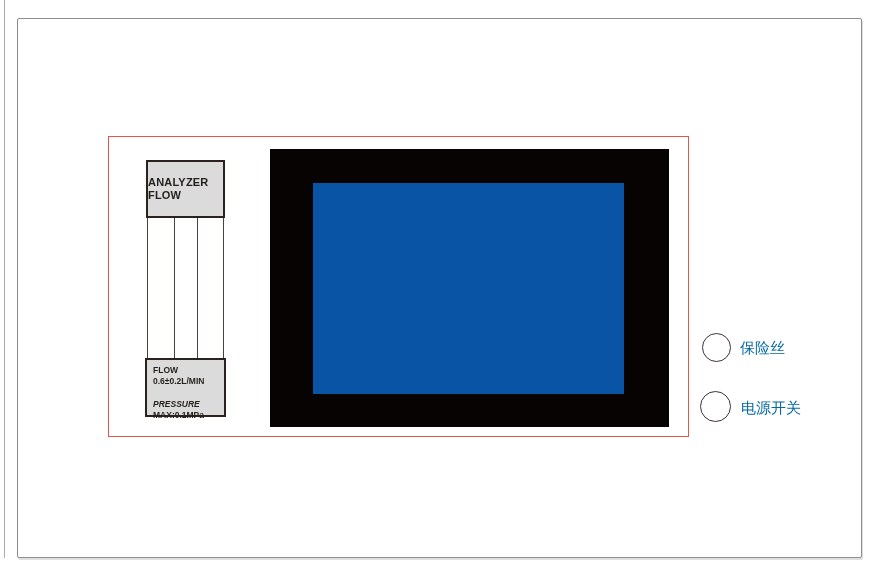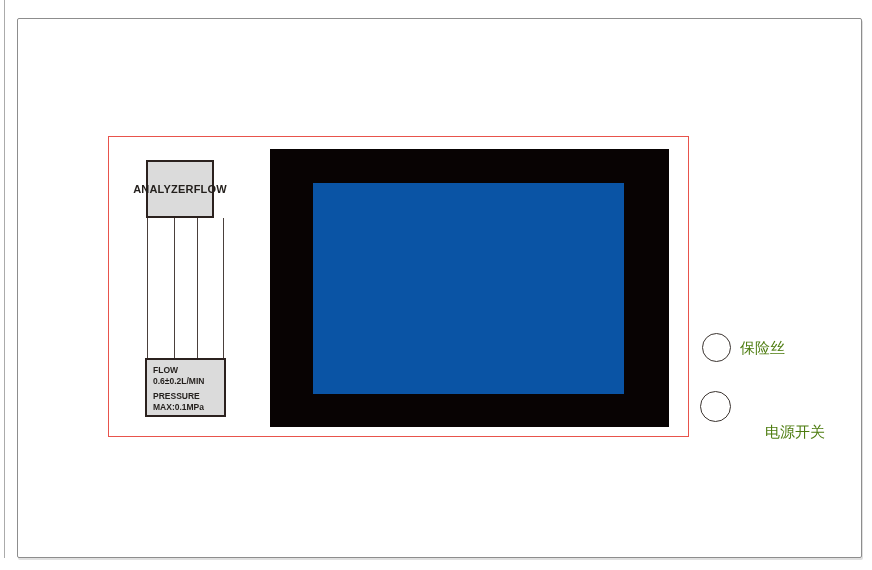--- a/index.html
+++ b/index.html
@@ -15,51 +15,51 @@
   }
   .panel-outline{
     position:absolute;left:108px;top:136px;width:579px;height:299px;
     border:1px solid #e8534c;background:transparent;
   }
   .label-box{
     position:absolute;background:#dbdbdb;border:2.5px solid #2b211e;
     color:#231f1c;font-weight:bold;box-sizing:border-box;
   }
   .analyzer-box{
-    left:146px;top:160px;width:68px;height:58px;
-    display:flex;flex-direction:row;align-items:center;justify-content:center;
+    left:146px;top:160px;width:79px;height:58px;
+    display:flex;flex-direction:column;align-items:flex-start;justify-content:center;
     font-size:11px;line-height:13px;text-align:center;letter-spacing:0.2px;
   }
   .flow-tube{
     position:absolute;left:147px;top:218px;width:77px;height:140px;
     border-left:1.5px solid #4a403c;border-right:1.5px solid #4a403c;
     box-sizing:border-box;background:#ffffff;
   }
   .tube-line{position:absolute;top:0;width:1px;height:100%;background:#4a403c;}
   .tube-line.l1{left:26px;}
   .tube-line.l2{left:49px;}
   .spec-box{
     left:145px;top:358px;width:81px;height:59px;
     font-size:8.5px;line-height:11px;padding:5px 2px 0 6px;
   }
-  .spec-box .gap{margin-top:4px;}
+  .spec-box .gap{margin-top:12px;font-style:italic;}
   .bezel{position:absolute;left:270px;top:149px;width:399px;height:278px;background:#080303;}
   .screen{position:absolute;left:43px;top:34px;width:311px;height:211px;background:#0a54a5;}
   .circle{
     position:absolute;border:1.3px solid #3b3430;border-radius:50%;
     background:#ffffff;box-sizing:border-box;
   }
   .circle.fuse{left:702px;top:333px;width:29px;height:29px;}
   .circle.power{left:700px;top:391px;width:31px;height:31px;}
   .cn-label{
-    position:absolute;font-size:15px;line-height:17px;color:#4d7c0f;
+    position:absolute;font-size:15px;line-height:17px;color:#0369a1;
     font-family:"DejaVu Sans","Liberation Sans",sans-serif;white-space:nowrap;
   }
   .cn-label.fuse-label{left:740px;top:340px;}
-  .cn-label.power-label{left:741px;top:424px;margin-left:24px;}
+  .cn-label.power-label{left:741px;top:400px;}
 </style>
 </head>
 <body>
 
 <div class="canvas">
 
   <div class="edge-line"></div>
 
   <div class="frame">
 

